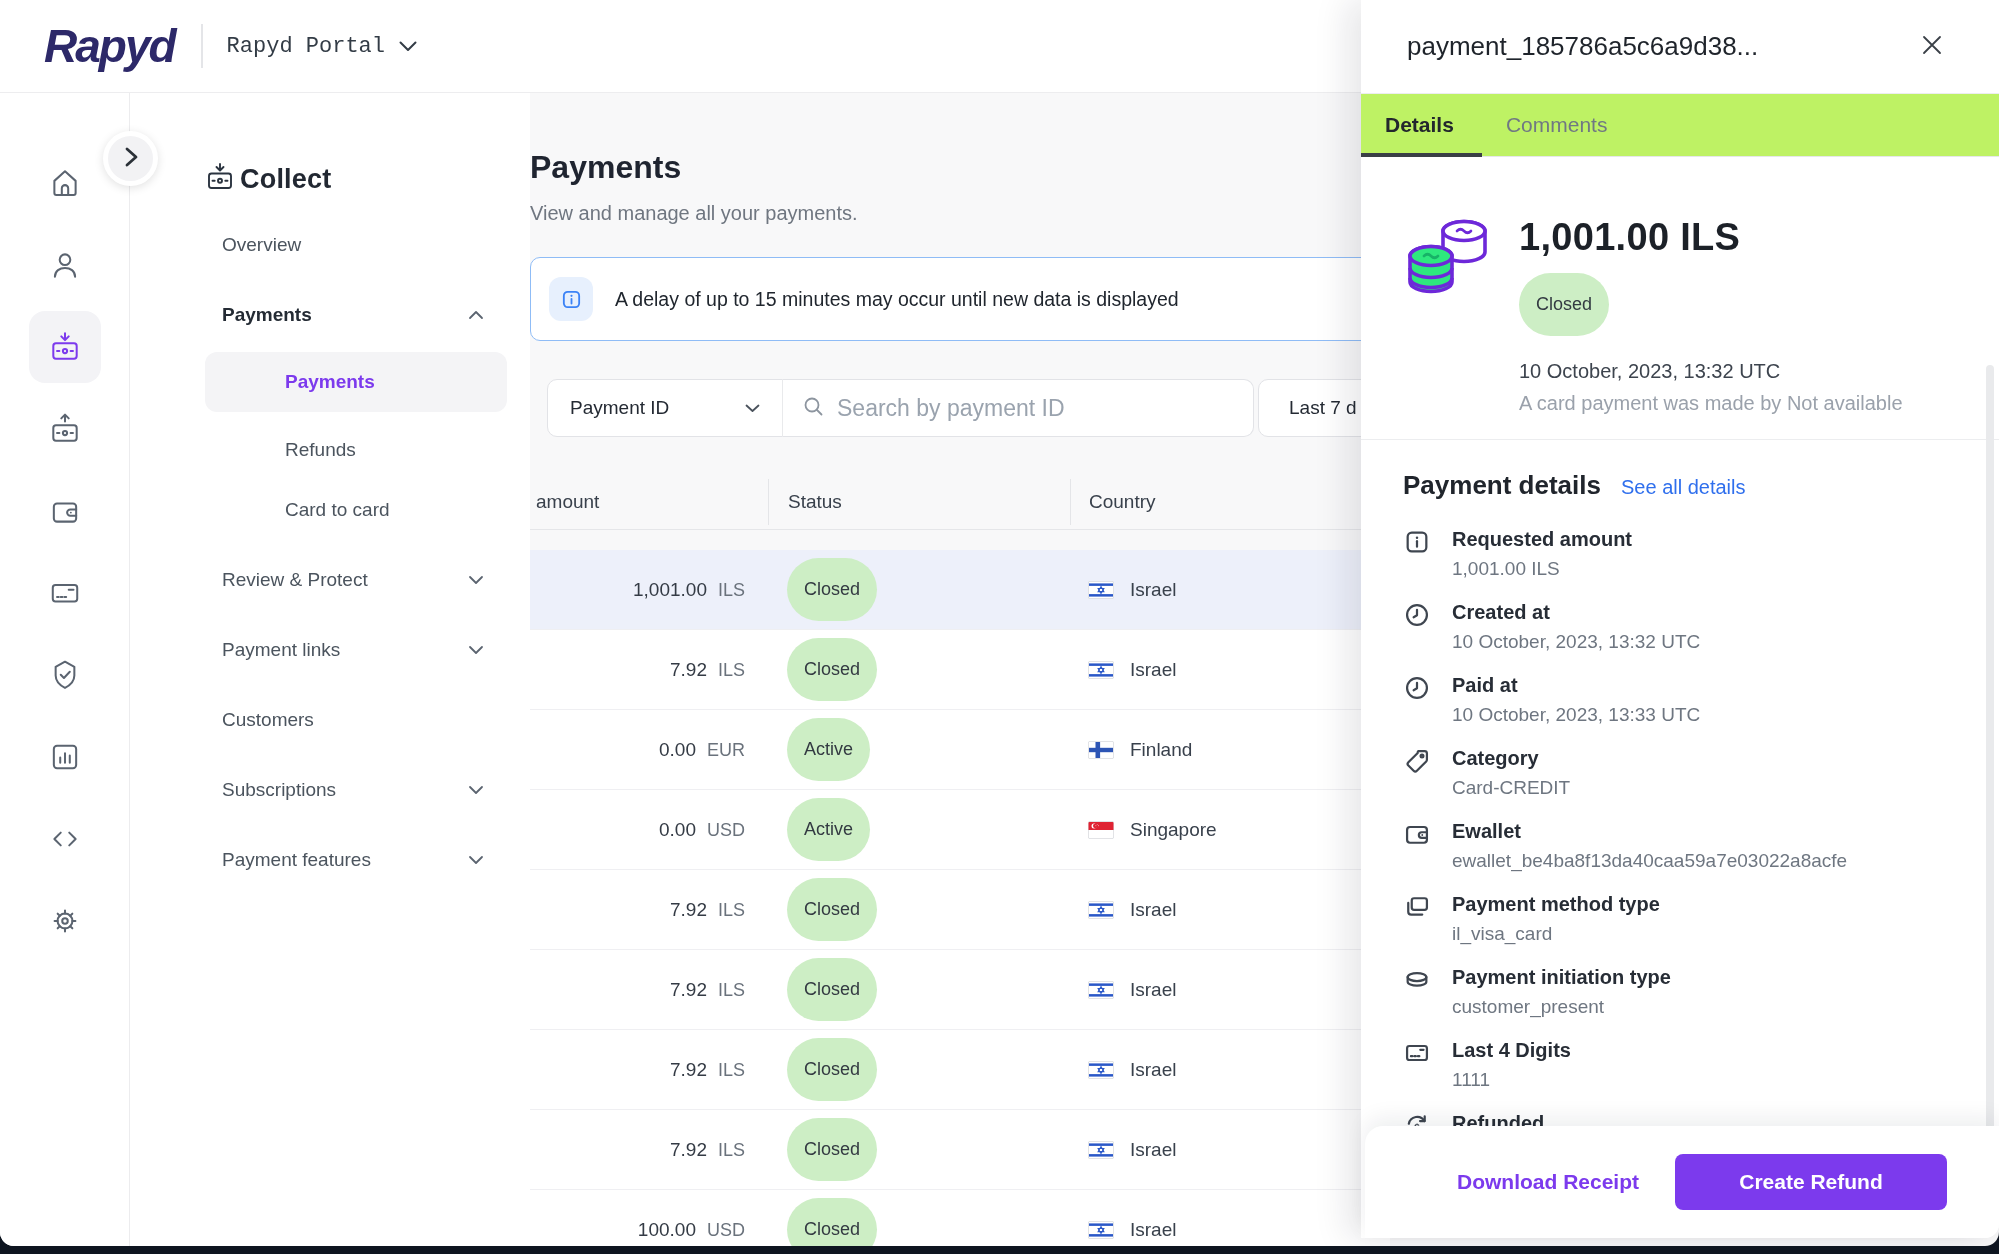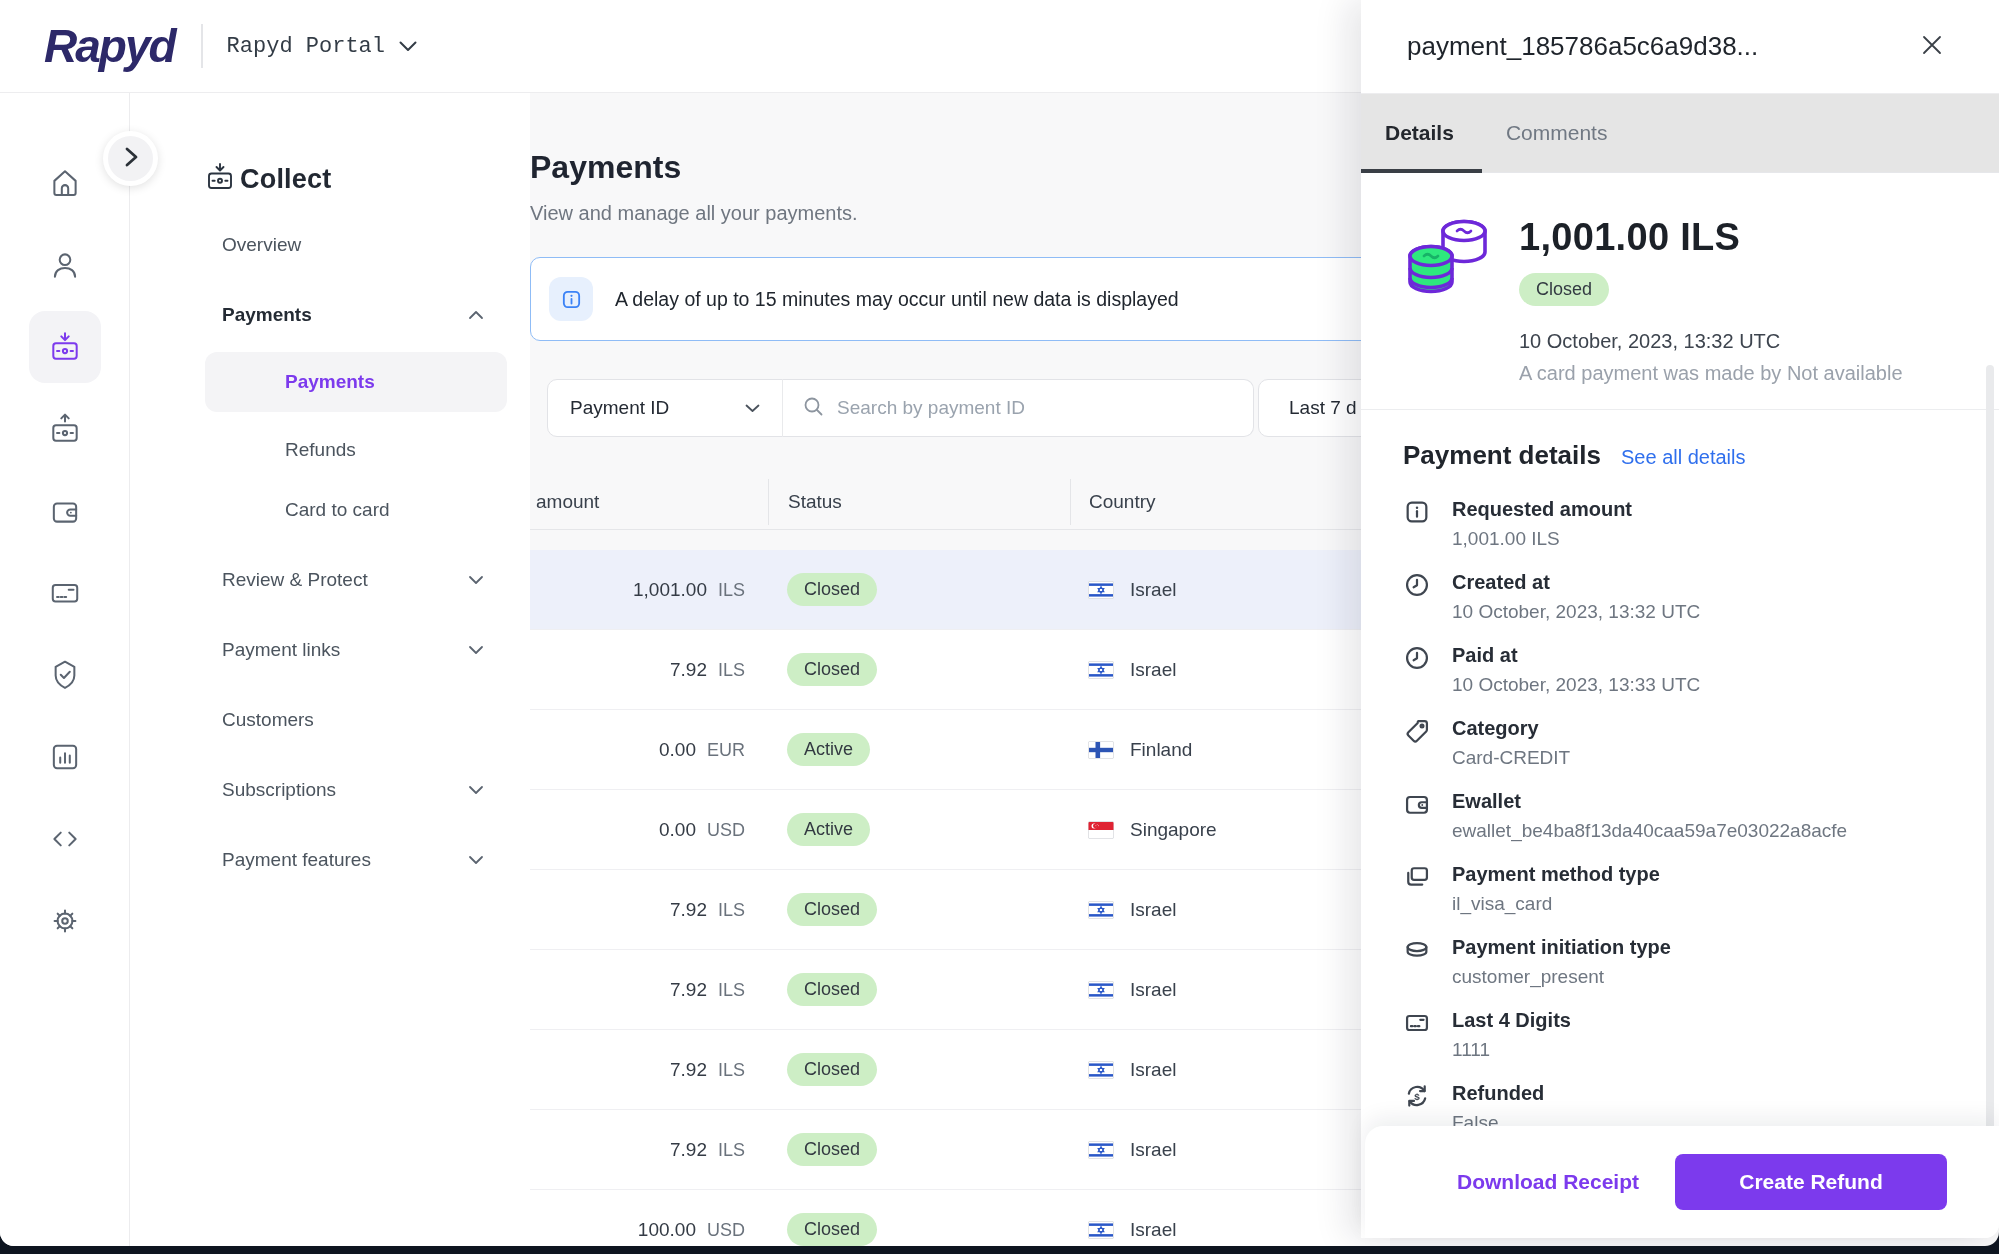--- a/index.html
+++ b/index.html
@@ -39,48 +39,48 @@
   .main { position:absolute; left:530px; top:93px; width:860px; bottom:0; overflow:hidden; }
   .page-title { margin-top:56px; font-size:32px; font-weight:700; color:#1F2430; }
   .page-sub { margin-top:16px; font-size:20px; color:#6F7680; }
   .banner { margin-top:32px; height:84px; background:#fff; border:1.5px solid #8FBCF6; border-radius:10px; display:flex; align-items:center; padding-left:18px; }
   .banner-ic { width:44px; height:44px; border-radius:12px; background:#E7F0FD; display:flex; align-items:center; justify-content:center; color:#3B82F6; flex:0 0 44px; }
   .banner-text { margin-left:22px; font-size:19.5px; color:#20262E; }
 
   .filters { margin-top:38px; height:58px; position:relative; display:flex;padding-left:17px; }
   .f-select { width:236px; height:58px; background:#fff; border:1px solid #E2E3E7; border-radius:10px 0 0 10px; display:flex; align-items:center; justify-content:space-between; padding:0 22px; font-size:19px; color:#242A33; cursor:pointer; }
   .f-search { width:472px; height:58px; background:#fff; border:1px solid #E2E3E7; border-left:1px solid #E9EAEC; margin-left:-1px; border-radius:0 10px 10px 0; display:flex; align-items:center; gap:13px; padding:0 20px; color:#8D959F; }
-  .f-search input { border:none; outline:none; font-size:19px; color:#6d28d9; width:100%; font-family:inherit; background:transparent; }
+  .f-search input { border:none; outline:none; font-size:23px; color:#6d28d9; width:100%; font-family:inherit; background:transparent; }
   .f-search input::placeholder { color:#9AA3AE; }
   .f-date { position:absolute; left:728px; top:0; width:210px; height:58px; background:#fff; border:1px solid #E2E3E7; border-radius:10px; display:flex; align-items:center; padding-left:30px; font-size:19px; color:#242A33; cursor:pointer; }
 
   .table { margin-top:42px; }
   .thead { display:flex; height:46px; align-items:center; color:#39414C; font-size:19px; }
   .th { height:100%; display:flex; align-items:center; }
   .th.c-amount { width:238px; padding-left:6px; }
   .th.c-status { width:302px; padding-left:19px; border-left:1px solid #E4E5E8; }
   .th.c-country { width:320px; padding-left:18px; border-left:1px solid #E4E5E8; }
   .thead-line { height:1px; background:#E5E6E9; margin-top:4px; }
   .rows { margin-top:20px; }
   .row { display:flex; align-items:center; height:80px; background:#fff; border-bottom:1px solid #EFEFF2; cursor:pointer; }
   .row.selected { background:#EDF0FA; }
   .cell-amount { width:238px; display:flex; justify-content:flex-end; align-items:baseline; gap:11px; padding-right:23px; }
   .amt-num { font-size:19px; color:#343B45; }
   .amt-cur { font-size:18px; color:#6A727C; }
   .cell-status { width:302px; padding-left:19px; }
-  .badge { display:inline-block; background:#CDEEC5; color:#333A42; font-size:18px; padding:6px 17px; border-radius:999px;text-align:center; }
+  .badge { display:inline-block; background:#CDEEC5; color:#333A42; font-size:18px; padding:21px 17px; border-radius:999px;text-align:center; }
   .cell-country { width:320px; padding-left:18px; display:flex; align-items:center; gap:16px; font-size:19px; color:#39414C; }
   .flag { width:26px; height:18px; display:inline-flex; }
 
   
   .panel { position:absolute; top:0; right:0; width:638px; bottom:8px; background:#fff; z-index:10; box-shadow:-14px 0 34px rgba(15,23,42,.10); border-radius:0 0 14px 0; }
   .p-header { height:93px; display:flex; align-items:center; justify-content:space-between; padding:0 56px 0 46px; }
   .p-title { font-size:26px; color:#1F242B; }
   .p-close { color:#3A4047; cursor:pointer; display:flex; }
-  .p-tabs { height:80px; background:#e5e5e5; border-top:1px solid #EDEDEF; border-bottom:1px solid #E6E7EA; display:flex; }
+  .p-tabs { height:64px; background:#bef264; border-top:1px solid #EDEDEF; border-bottom:1px solid #E6E7EA; display:flex; }
   .p-tab { display:flex; align-items:center; padding:0 28px 0 24px; font-size:21px; color:#707883; cursor:pointer; position:relative; }
   .p-tab.active { color:#23272D; font-weight:600; }
   .p-tab.active::after { content:""; position:absolute; left:0; right:0; bottom:-1px; height:4px; background:#3A3F46; }
   .p-body { position:absolute; top:158px; bottom:112px; left:0; right:0; overflow:hidden; }
   .summary { padding:58px 30px 24px 42px; display:flex; gap:28px; border-bottom:1px solid #ECEDEF; }
   .sum-amount { font-size:38px; font-weight:700; color:#1C2128; letter-spacing:.3px; }
   .sum-badge { margin-top:14px; }
   .sum-date { margin-top:24px; font-size:20px; color:#3D444E; }
   .sum-desc { margin-top:9px; font-size:20px; color:#9AA1AB; }
   .pd { padding:30px 42px 0; }

